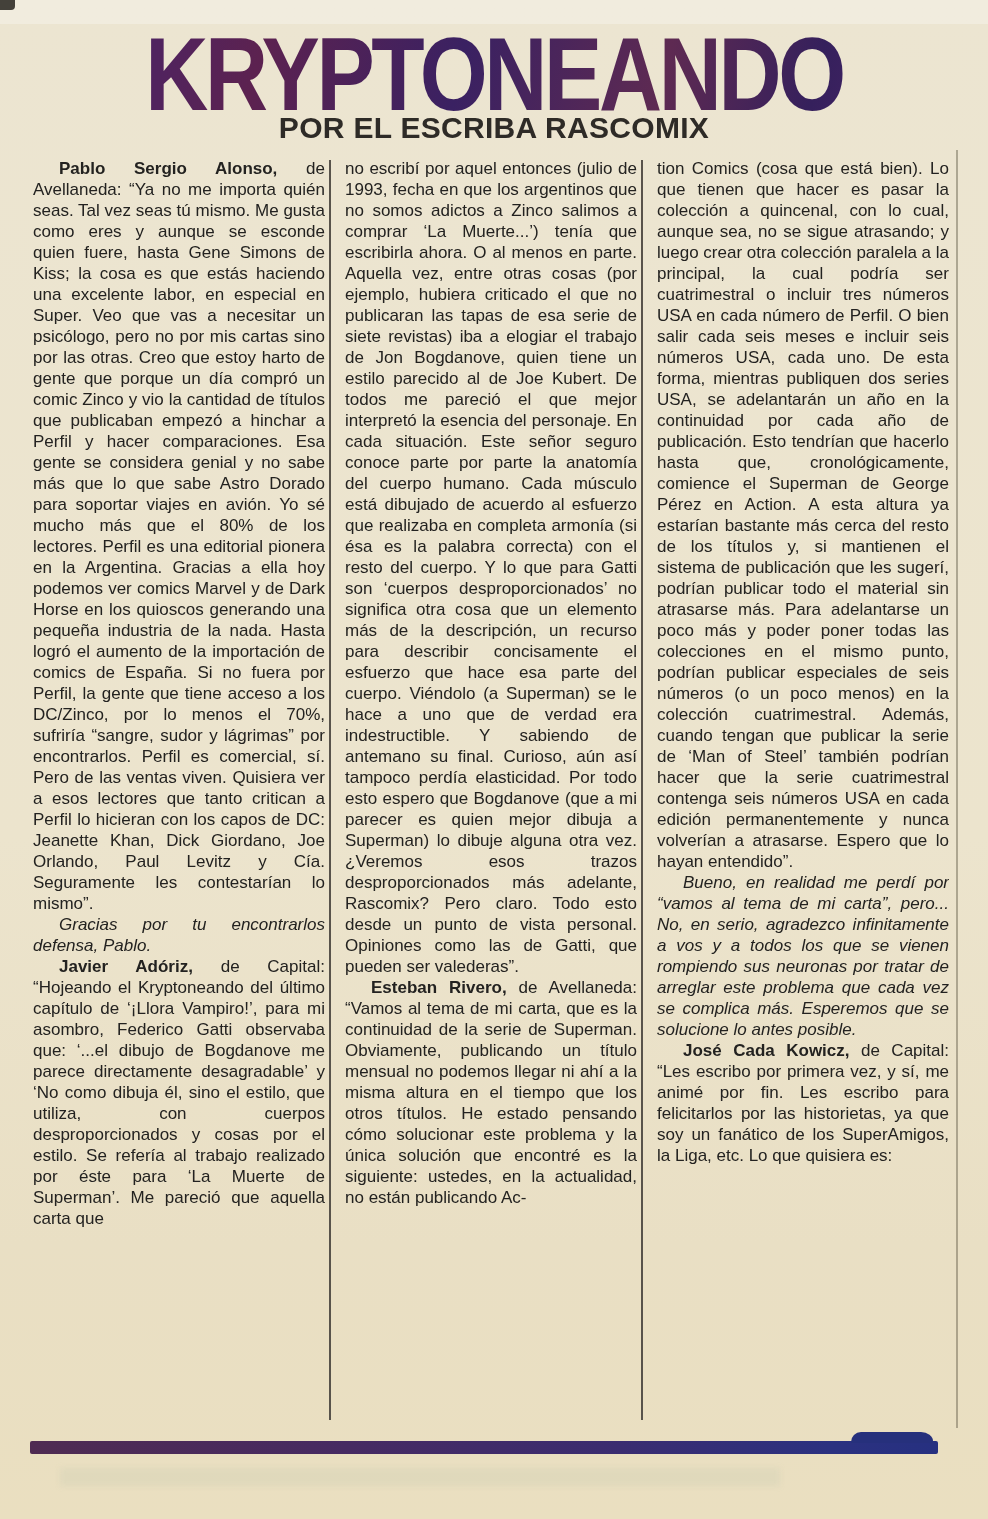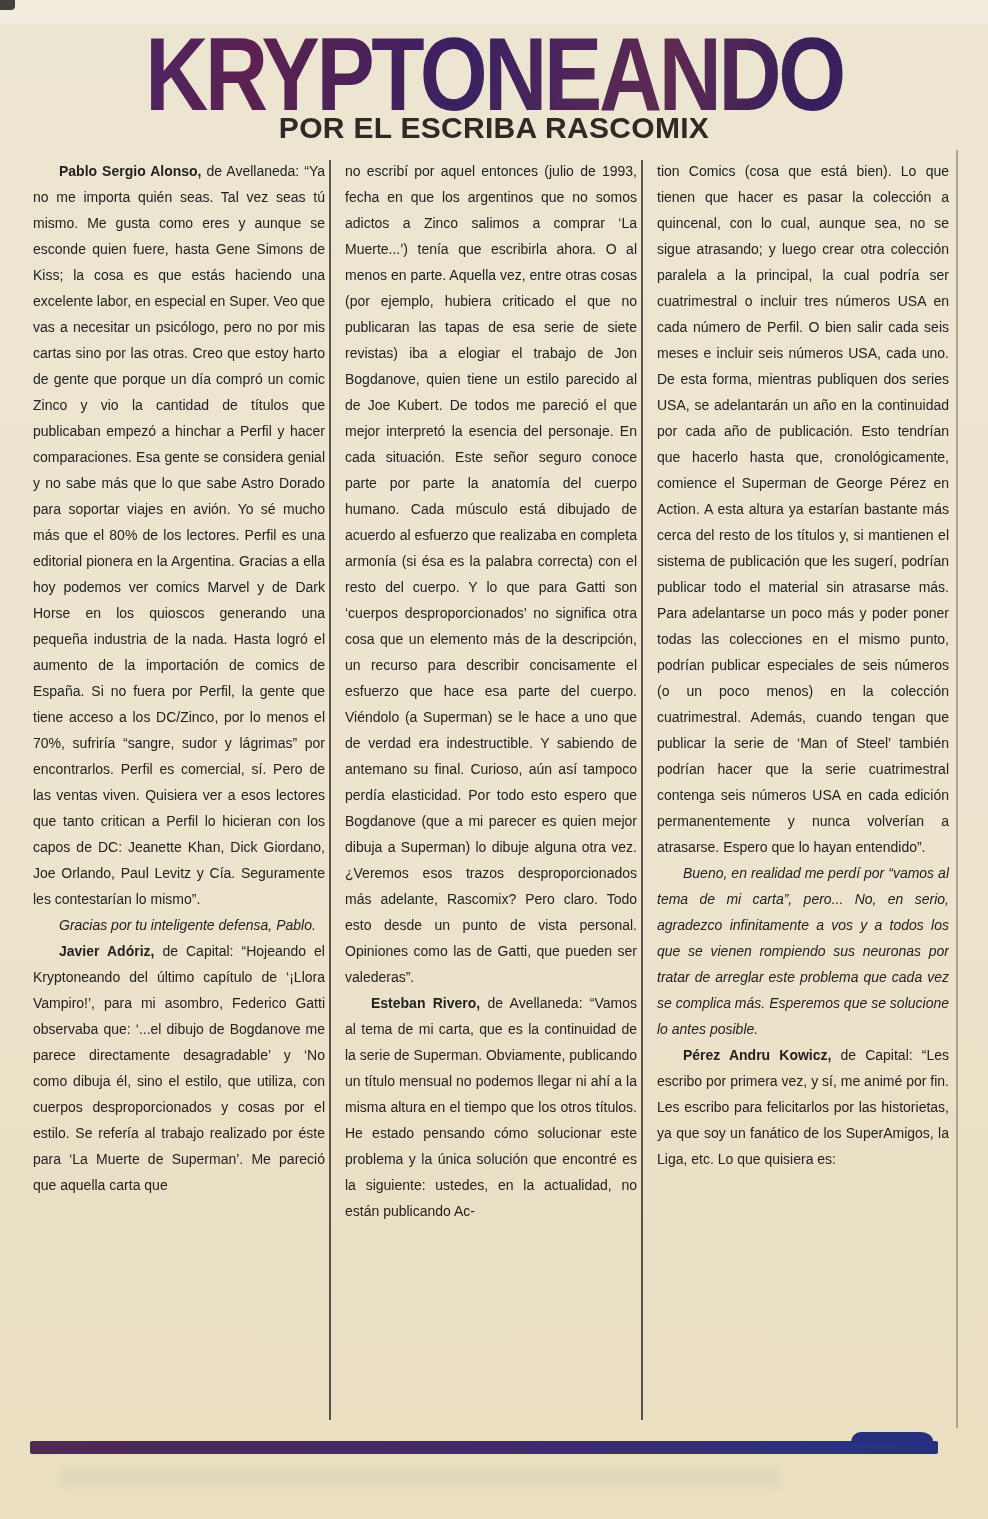--- a/index.html
+++ b/index.html
@@ -30,21 +30,21 @@
     margin:0;text-align:center;
     font-size:30px;font-weight:800;letter-spacing:.3px;
     color:#2e2b27;
   }
   .columns{
     position:absolute;left:33px;top:158px;width:917px;height:1262px;
     display:flex;align-items:stretch;
   }
   .col{
     width:292px;height:100%;overflow:hidden;
-    font-size:14px;line-height:26px;
+    font-size:17px;line-height:21px;
     text-align:justify;
   }
   .divider{width:2px;background:#58534b;margin:2px 14px 0 4px;}
   .para{margin:0;text-indent:26px;}
   .para.noindent{text-indent:0;}
   .para.italic{font-style:italic;}
   .lead{font-weight:bold;}
   .bottom-bar{
     position:absolute;left:30px;top:1441px;width:908px;height:13px;
     background:linear-gradient(90deg,#4f2b52 0%,#462a62 35%,#3a2c70 65%,#2b3180 88%,#263080 100%);
@@ -67,33 +67,33 @@
   <div class="top-light"></div>
   <div class="corner-mark"></div>
   <div class="page-edge-line"></div>
 
   <h1 class="title">KRYPTONEANDO</h1>
   <div class="subtitle">POR EL ESCRIBA RASCOMIX</div>
 
   <div class="columns">
     <div class="col">
         <p class="para"><b class="lead">Pablo Sergio Alonso, </b>de Avellaneda: “Ya no me importa quién seas. Tal vez seas tú mismo. Me gusta como eres y aunque se esconde quien fuere, hasta Gene Simons de Kiss; la cosa es que estás haciendo una excelente labor, en especial en Super. Veo que vas a necesitar un psicólogo, pero no por mis cartas sino por las otras. Creo que estoy harto de gente que porque un día compró un comic Zinco y vio la cantidad de títulos que publicaban empezó a hinchar a Perfil y hacer comparaciones. Esa gente se considera genial y no sabe más que lo que sabe Astro Dorado para soportar viajes en avión. Yo sé mucho más que el 80% de los lectores. Perfil es una editorial pionera en la Argentina. Gracias a ella hoy podemos ver comics Marvel y de Dark Horse en los quioscos generando una pequeña industria de la nada. Hasta logró el aumento de la importación de comics de España. Si no fuera por Perfil, la gente que tiene acceso a los DC/Zinco, por lo menos el 70%, sufriría “sangre, sudor y lágrimas” por encontrarlos. Perfil es comercial, sí. Pero de las ventas viven. Quisiera ver a esos lectores que tanto critican a Perfil lo hicieran con los capos de DC: Jeanette Khan, Dick Giordano, Joe Orlando, Paul Levitz y Cía. Seguramente les contestarían lo mismo”.</p>
-        <p class="para italic">Gracias por tu inteligente defensa, Pablo.</p>
+        <p class="para italic">Gracias por tu encontrarlos defensa, Pablo.</p>
         <p class="para"><b class="lead">Javier Adóriz, </b>de Capital: “Hojeando el Kryptoneando del último capítulo de ‘¡Llora Vampiro!’, para mi asombro, Federico Gatti observaba que: ‘...el dibujo de Bogdanove me parece directamente desagradable’ y ‘No como dibuja él, sino el estilo, que utiliza, con cuerpos desproporcionados y cosas por el estilo. Se refería al trabajo realizado por éste para ‘La Muerte de Superman’. Me pareció que aquella carta que</p>
       </div>
     <div class="divider"></div>
     <div class="col">
         <p class="para noindent">no escribí por aquel entonces (julio de 1993, fecha en que los argentinos que no somos adictos a Zinco salimos a comprar ‘La Muerte...’) tenía que escribirla ahora. O al menos en parte. Aquella vez, entre otras cosas (por ejemplo, hubiera criticado el que no publicaran las tapas de esa serie de siete revistas) iba a elogiar el trabajo de Jon Bogdanove, quien tiene un estilo parecido al de Joe Kubert. De todos me pareció el que mejor interpretó la esencia del personaje. En cada situación. Este señor seguro conoce parte por parte la anatomía del cuerpo humano. Cada músculo está dibujado de acuerdo al esfuerzo que realizaba en completa armonía (si ésa es la palabra correcta) con el resto del cuerpo. Y lo que para Gatti son ‘cuerpos desproporcionados’ no significa otra cosa que un elemento más de la descripción, un recurso para describir concisamente el esfuerzo que hace esa parte del cuerpo. Viéndolo (a Superman) se le hace a uno que de verdad era indestructible. Y sabiendo de antemano su final. Curioso, aún así tampoco perdía elasticidad. Por todo esto espero que Bogdanove (que a mi parecer es quien mejor dibuja a Superman) lo dibuje alguna otra vez. ¿Veremos esos trazos desproporcionados más adelante, Rascomix? Pero claro. Todo esto desde un punto de vista personal. Opiniones como las de Gatti, que pueden ser valederas”.</p>
         <p class="para"><b class="lead">Esteban Rivero, </b>de Avellaneda: “Vamos al tema de mi carta, que es la continuidad de la serie de Superman. Obviamente, publicando un título mensual no podemos llegar ni ahí a la misma altura en el tiempo que los otros títulos. He estado pensando cómo solucionar este problema y la única solución que encontré es la siguiente: ustedes, en la actualidad, no están publicando Ac-</p>
       </div>
     <div class="divider"></div>
     <div class="col">
         <p class="para noindent">tion Comics (cosa que está bien). Lo que tienen que hacer es pasar la colección a quincenal, con lo cual, aunque sea, no se sigue atrasando; y luego crear otra colección paralela a la principal, la cual podría ser cuatrimestral o incluir tres números USA en cada número de Perfil. O bien salir cada seis meses e incluir seis números USA, cada uno. De esta forma, mientras publiquen dos series USA, se adelantarán un año en la continuidad por cada año de publicación. Esto tendrían que hacerlo hasta que, cronológicamente, comience el Superman de George Pérez en Action. A esta altura ya estarían bastante más cerca del resto de los títulos y, si mantienen el sistema de publicación que les sugerí, podrían publicar todo el material sin atrasarse más. Para adelantarse un poco más y poder poner todas las colecciones en el mismo punto, podrían publicar especiales de seis números (o un poco menos) en la colección cuatrimestral. Además, cuando tengan que publicar la serie de ‘Man of Steel’ también podrían hacer que la serie cuatrimestral contenga seis números USA en cada edición permanentemente y nunca volverían a atrasarse. Espero que lo hayan entendido”.</p>
         <p class="para italic">Bueno, en realidad me perdí por “vamos al tema de mi carta”, pero... No, en serio, agradezco infinitamente a vos y a todos los que se vienen rompiendo sus neuronas por tratar de arreglar este problema que cada vez se complica más. Esperemos que se solucione lo antes posible.</p>
-        <p class="para"><b class="lead">Pérez Andru Kowicz, </b>de Capital: “Les escribo por primera vez, y sí, me animé por fin. Les escribo para felicitarlos por las historietas, ya que soy un fanático de los SuperAmigos, la Liga, etc. Lo que quisiera es:</p>
+        <p class="para"><b class="lead">José Cada Kowicz, </b>de Capital: “Les escribo por primera vez, y sí, me animé por fin. Les escribo para felicitarlos por las historietas, ya que soy un fanático de los SuperAmigos, la Liga, etc. Lo que quisiera es:</p>
       </div>
   </div>
 
   <div class="bottom-bar">
     <div class="ink-blob"></div>
   </div>
   <div class="showthrough"></div>
 </div>
 
 </body></html>

